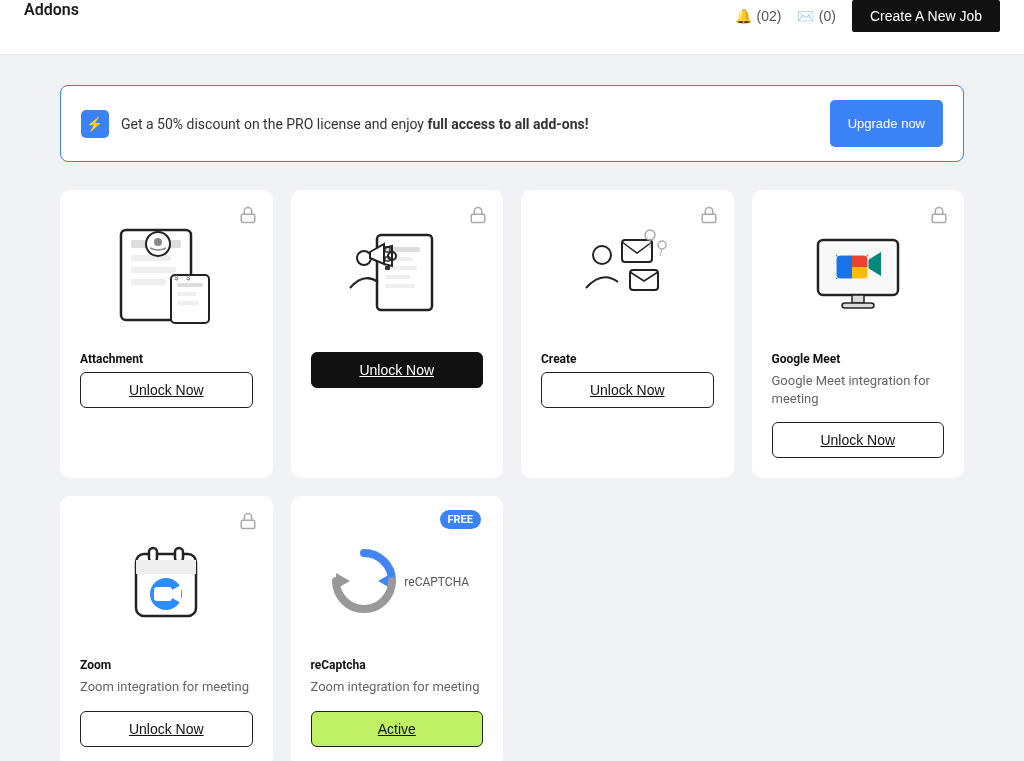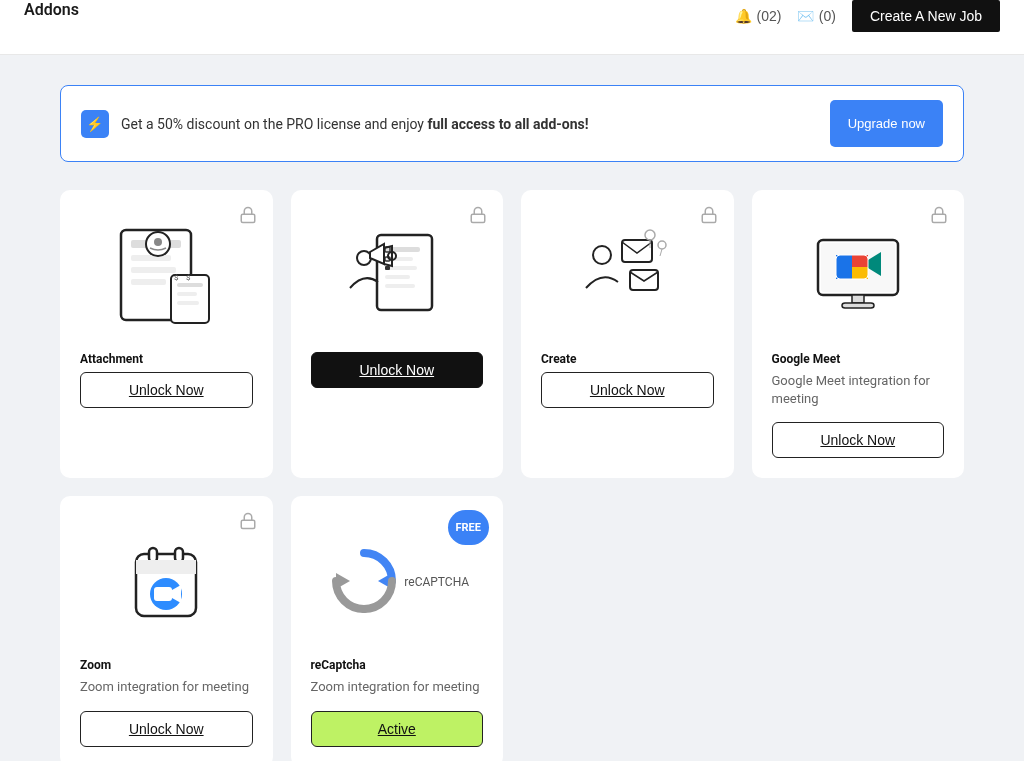--- a/index.html
+++ b/index.html
@@ -118,26 +118,26 @@
       position: absolute;
       top: 16px;
       right: 16px;
       color: #aaa;
       font-size: 16px;
     }
 
     .card-badge {
       position: absolute;
       top: 14px;
-      right: 14px;
+      right: 22px;
       background: #3b82f6;
       color: #fff;
       font-size: 11px;
       font-weight: 700;
-      padding: 11px 8px;
+      padding: 3px 8px;
       border-radius: 20px;
     }
 
     .card-illustration {
       height: 130px;
       display: flex;
       align-items: center;
       justify-content: center;
       margin-bottom: 12px;
     }

